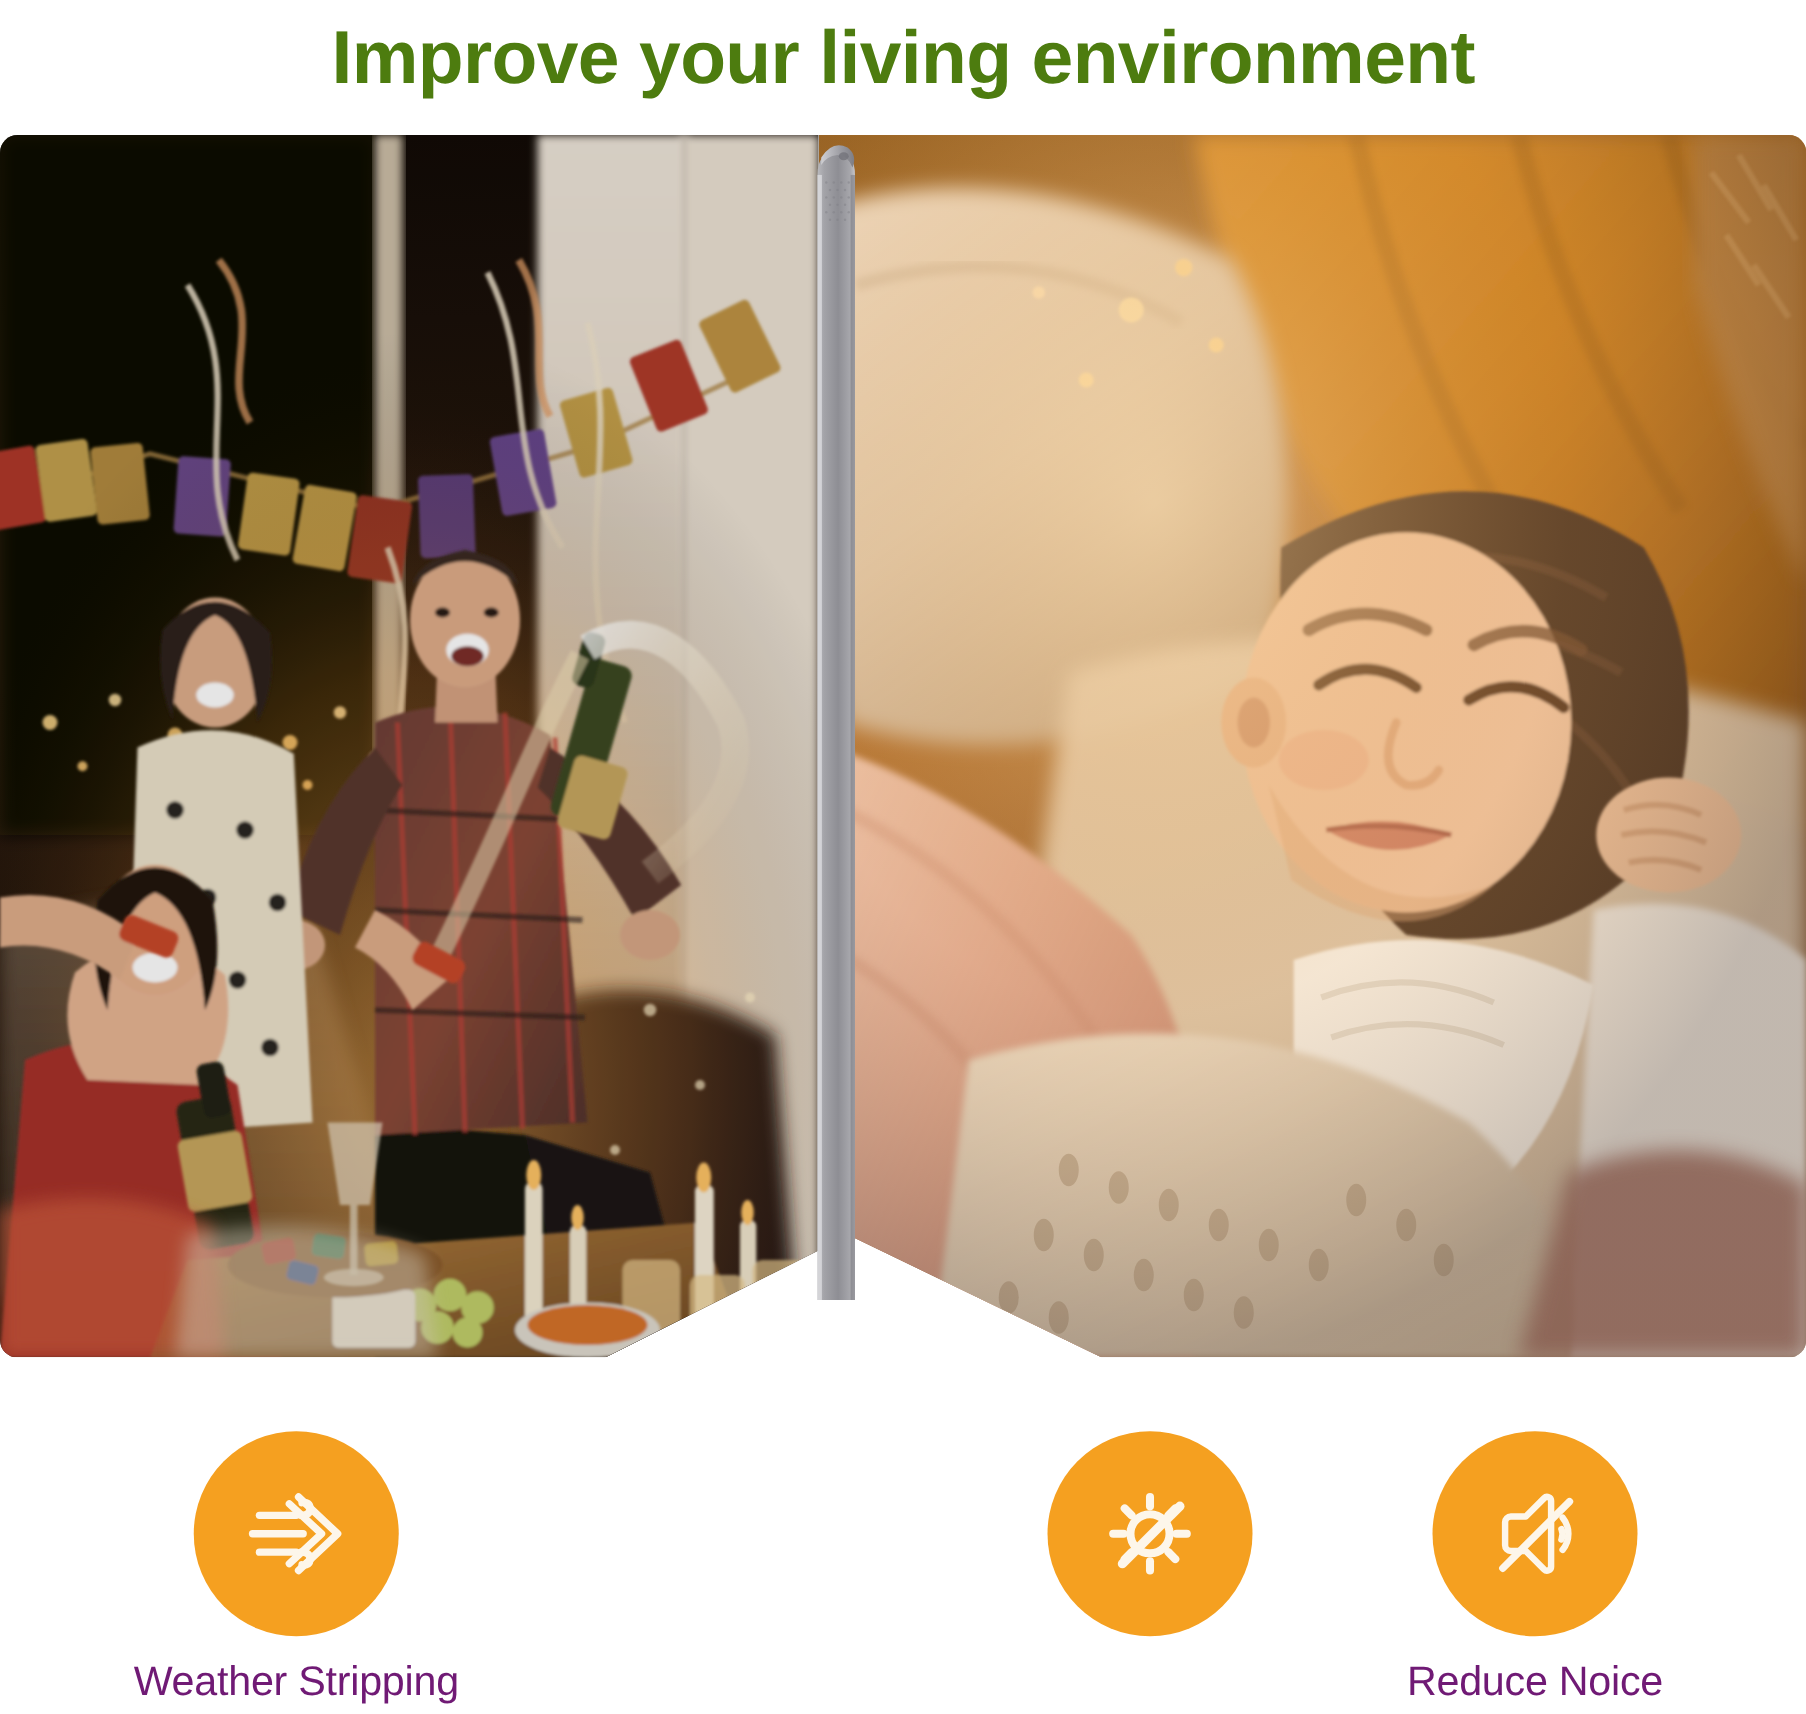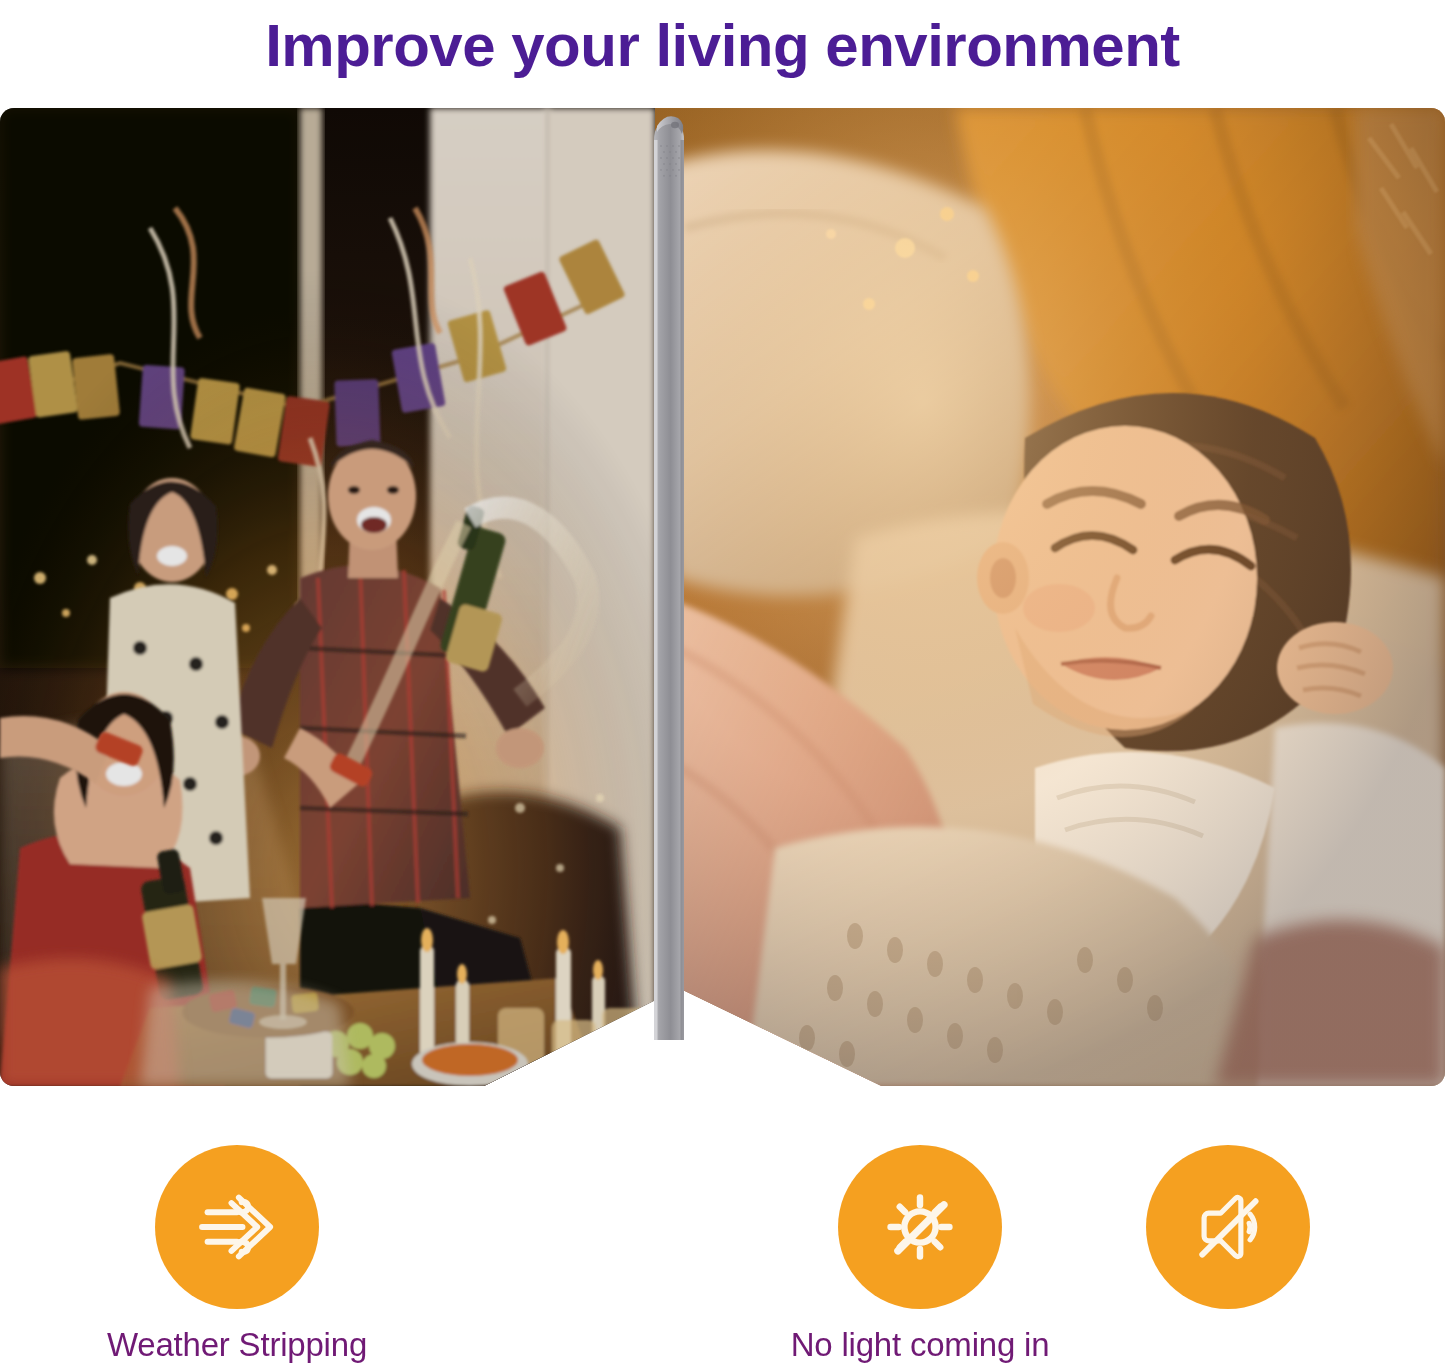--- a/index.html
+++ b/index.html
@@ -19,21 +19,21 @@
   
   .headline {
     position: absolute;
     top: 0;
     left: 0;
     width: 1445px;
     height: 90px;
     display: flex;
     align-items: center;
     justify-content: center;
-    color: #4c1d95;
+    color: #4d7c0f;
     font-size: 60px;
     font-weight: bold;
     letter-spacing: -0.5px;
     font-family: "Liberation Sans", sans-serif;
     white-space: nowrap;
   }
 
   
   .hero {
     position: absolute;
@@ -642,33 +642,33 @@
             <path d="M28 28 L 34 34"></path>
             <path d="M66 66 L 72 72"></path>
             <path d="M28 72 L 34 66"></path>
             <path d="M66 34 L 72 28"></path>
 
             <path d="M26 76 L 76 26" stroke-width="8"></path>
           </g>
         </svg>
       </span>
     </div>
-    <div class="feature-label">No light coming in</div>
   </div>
 
   <div class="feature feature-4">
     <div class="feature-badge">
       <span>
         <svg width="92" height="92" viewBox="0 0 100 100">
           <g fill="none" stroke="#FDF6EA" stroke-width="5.6" stroke-linecap="round" stroke-linejoin="round">
 
             <path d="M24 40 a5 5 0 0 1 5-5 L 42 35 L 58 19 a3.5 3.5 0 0 1 6 2.5 L 64 78.5 a3.5 3.5 0 0 1 -6 2.5 L 42 65 L 29 65 a5 5 0 0 1 -5 -5 Z"></path>
 
             <path d="M74 36 a 22 22 0 0 1 0 28"></path>
             <path d="M73 46 a 11 11 0 0 1 0 9"></path>
 
             <path d="M22 80 L 80 22" stroke-width="6.4"></path>
           </g>
         </svg>
       </span>
     </div>
+    <div class="feature-label">Reduce Noice</div>
   </div>
 </div>
 
 </body></html>

